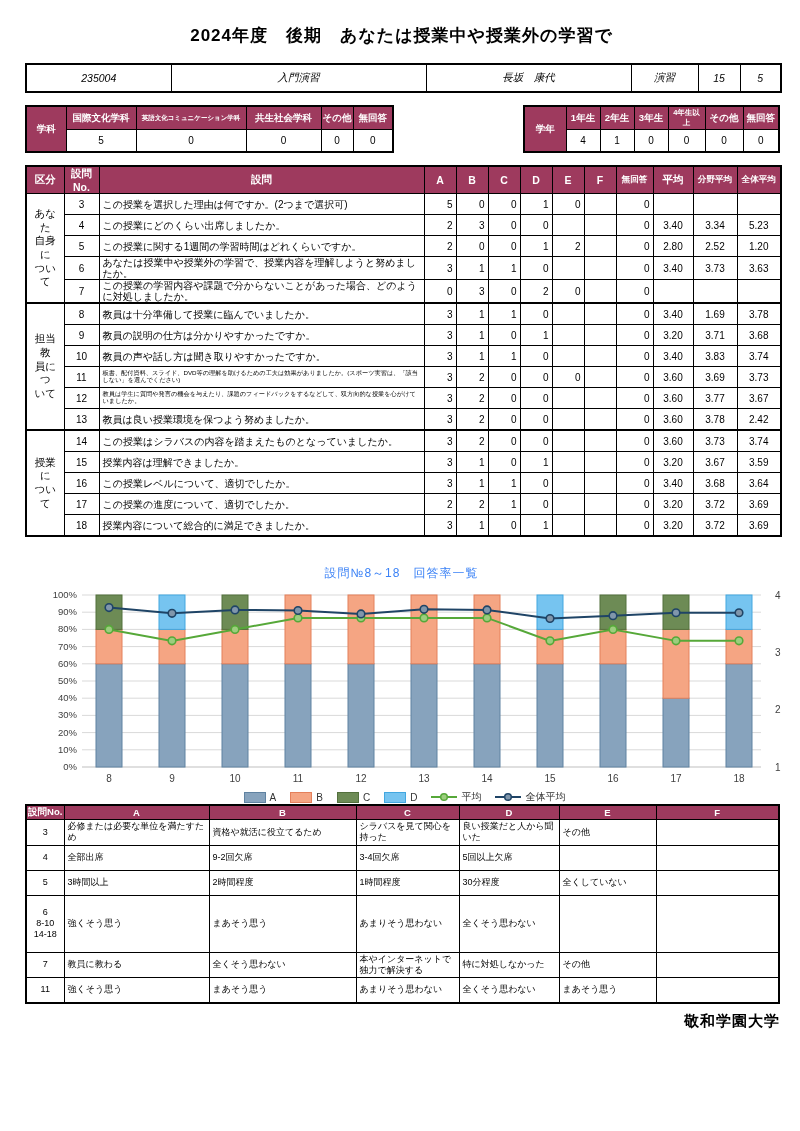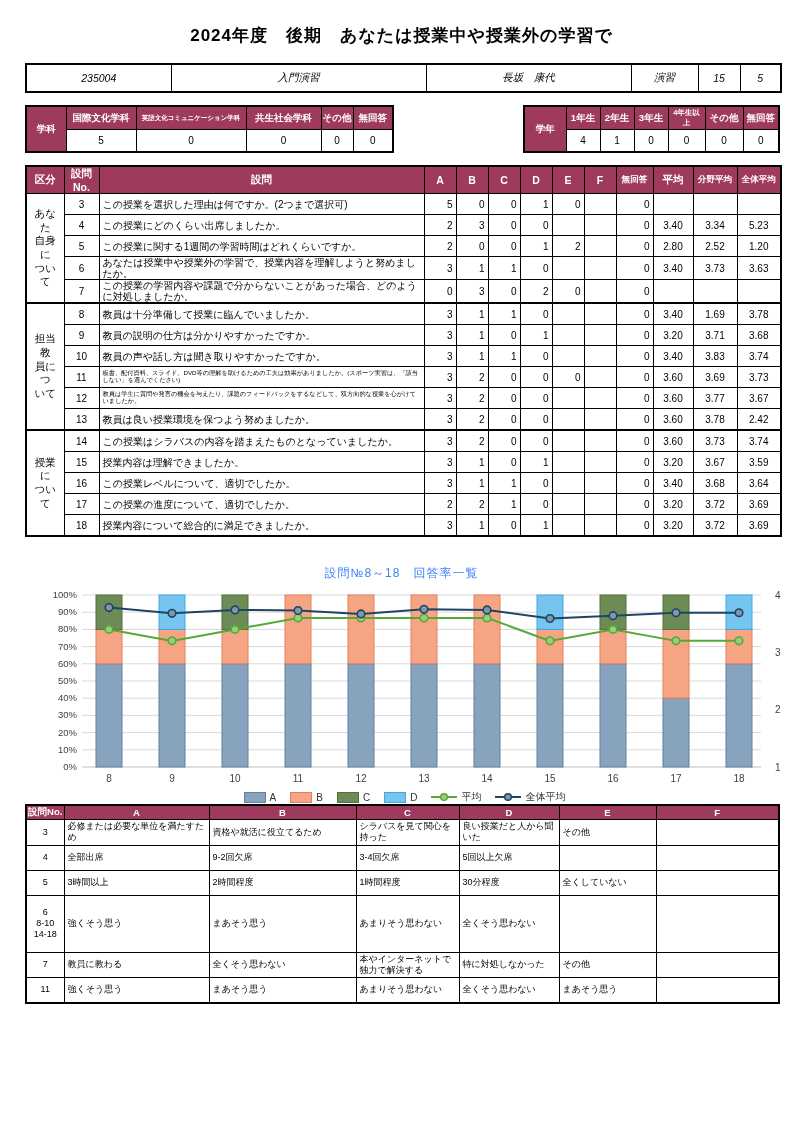--- a/index.html
+++ b/index.html
@@ -616,14 +616,15 @@
             <td>強くそう思う</td>
             <td>まあそう思う</td>
             <td>あまりそう思わない</td>
             <td>全くそう思わない</td>
             <td>まあそう思う</td>
             <td></td>
           </tr>
         </tbody>
     </table>
 
+    <div class="footer">敬和学園大学</div>
   </div>
 </div>
 
 </body></html>

